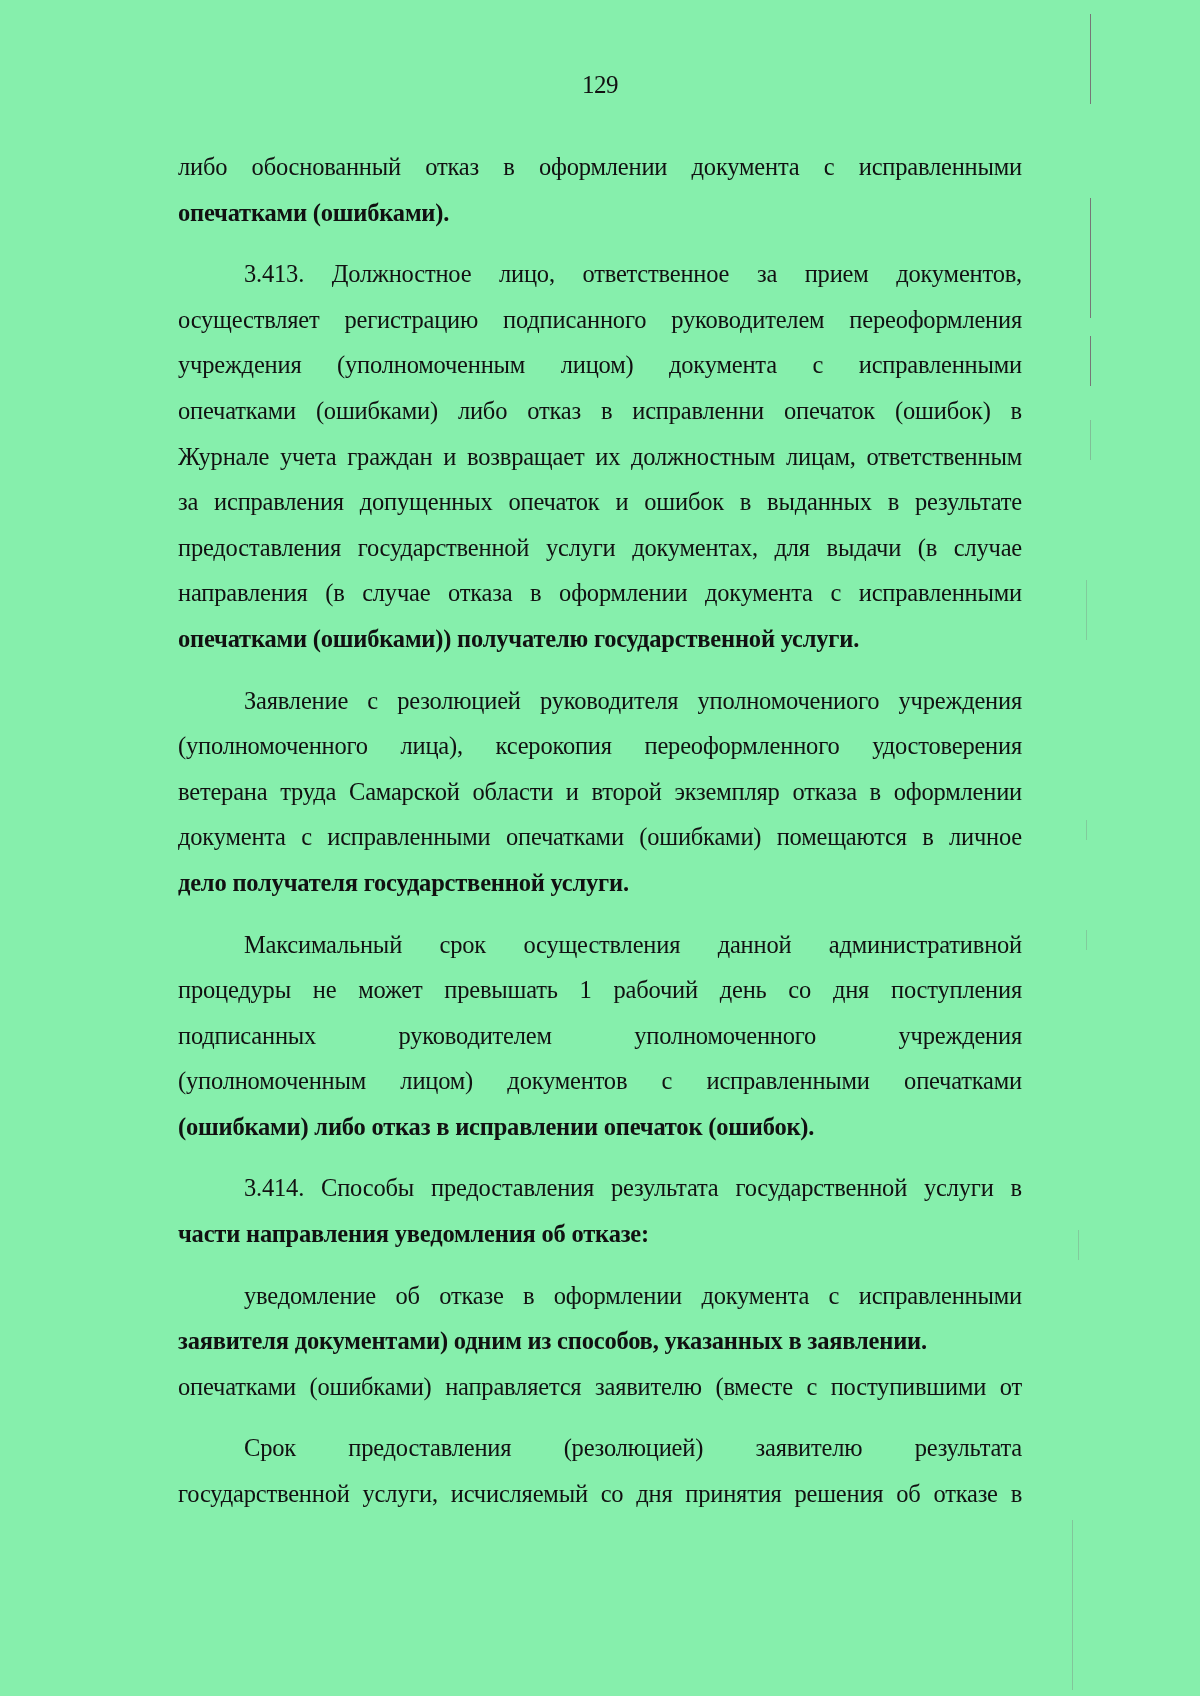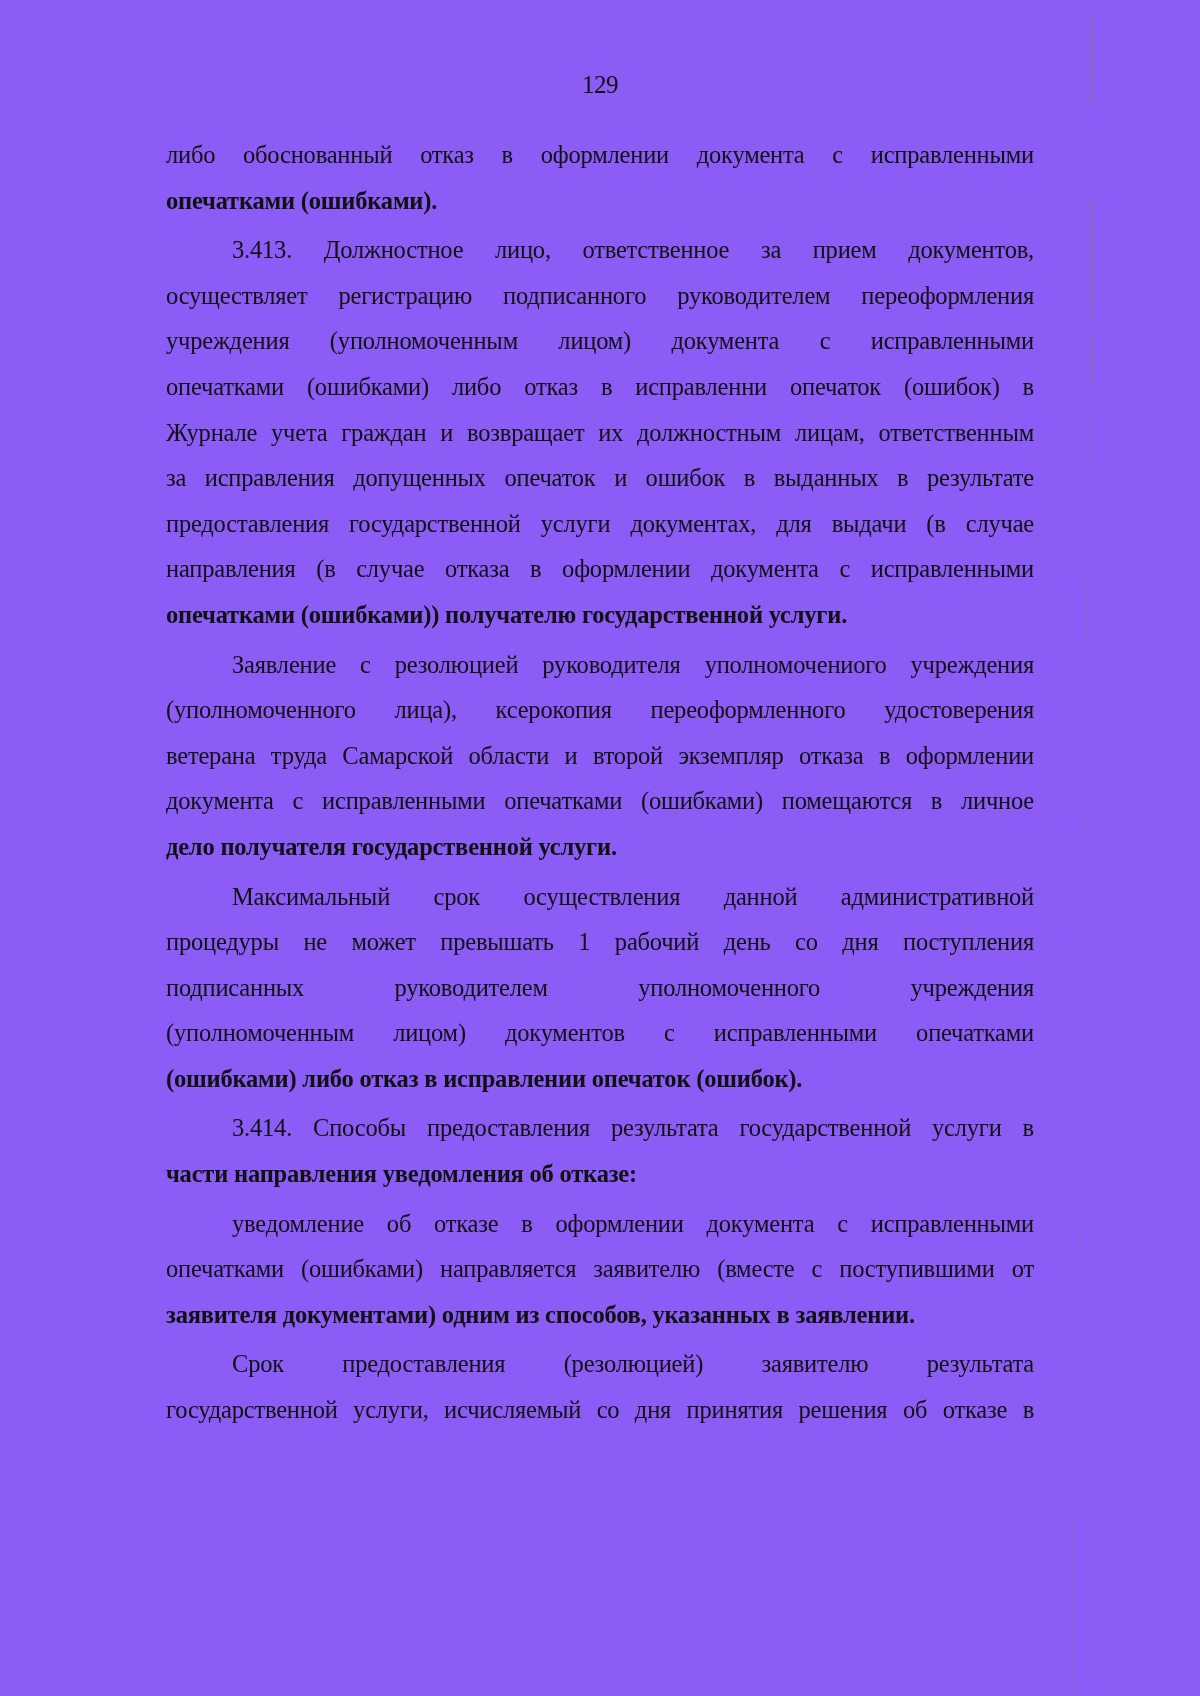--- a/index.html
+++ b/index.html
@@ -12,21 +12,21 @@
       height: 1696px;
       position: relative;
       overflow: hidden;
       font-family: "Liberation Serif", "DejaVu Serif", serif;
       color: #111111;
     }
     .page {
       position: absolute;
       left: 0; top: 0;
       width: 1200px; height: 1696px;
-      background: #8b5cf6;
+      background: #86efac;
     }
     .page-number {
       position: absolute;
       top: 70px;
       left: 0;
       width: 1200px;
       text-align: center;
       font-size: 25px;
       line-height: 30px;
       letter-spacing: -0.5px;
@@ -34,21 +34,21 @@
     .body-text {
       position: absolute;
       left: 162px;
       top: 128px;
       width: 876px;
       font-size: 24.5px;
       line-height: 45.6px;
       letter-spacing: -0.2px;
     }
     .para {
-      margin: 4px;
+      margin: 16px;
       text-align: justify;
       text-align-last: left;
       hyphens: none;
     }
     .line {
       display: block;
       text-align: justify;
       text-align-last: justify;
       white-space: nowrap;
     }
@@ -108,22 +108,22 @@
       <span class="line last">(ошибками) либо отказ в исправлении опечаток (ошибок).</span>
     </div>
 
     <div class="para">
       <span class="line ind">3.414. Способы предоставления результата государственной услуги в</span>
       <span class="line last">части направления уведомления об отказе:</span>
     </div>
 
     <div class="para">
       <span class="line ind">уведомление об отказе в оформлении документа с исправленными</span>
+      <span class="line last">заявителя документами) одним из способов, указанных в заявлении.</span>
       <span class="line">опечатками (ошибками) направляется заявителю (вместе с поступившими от</span>
-      <span class="line last">заявителя документами) одним из способов, указанных в заявлении.</span>
     </div>
 
     <div class="para">
       <span class="line ind">Срок предоставления (резолюцией) заявителю результата</span>
       <span class="line">государственной услуги, исчисляемый со дня принятия решения об отказе в</span>
     </div>
 
   </div>
 
   <div class="scan-mark" style="left:1090px; top:14px; height:90px;"></div>

